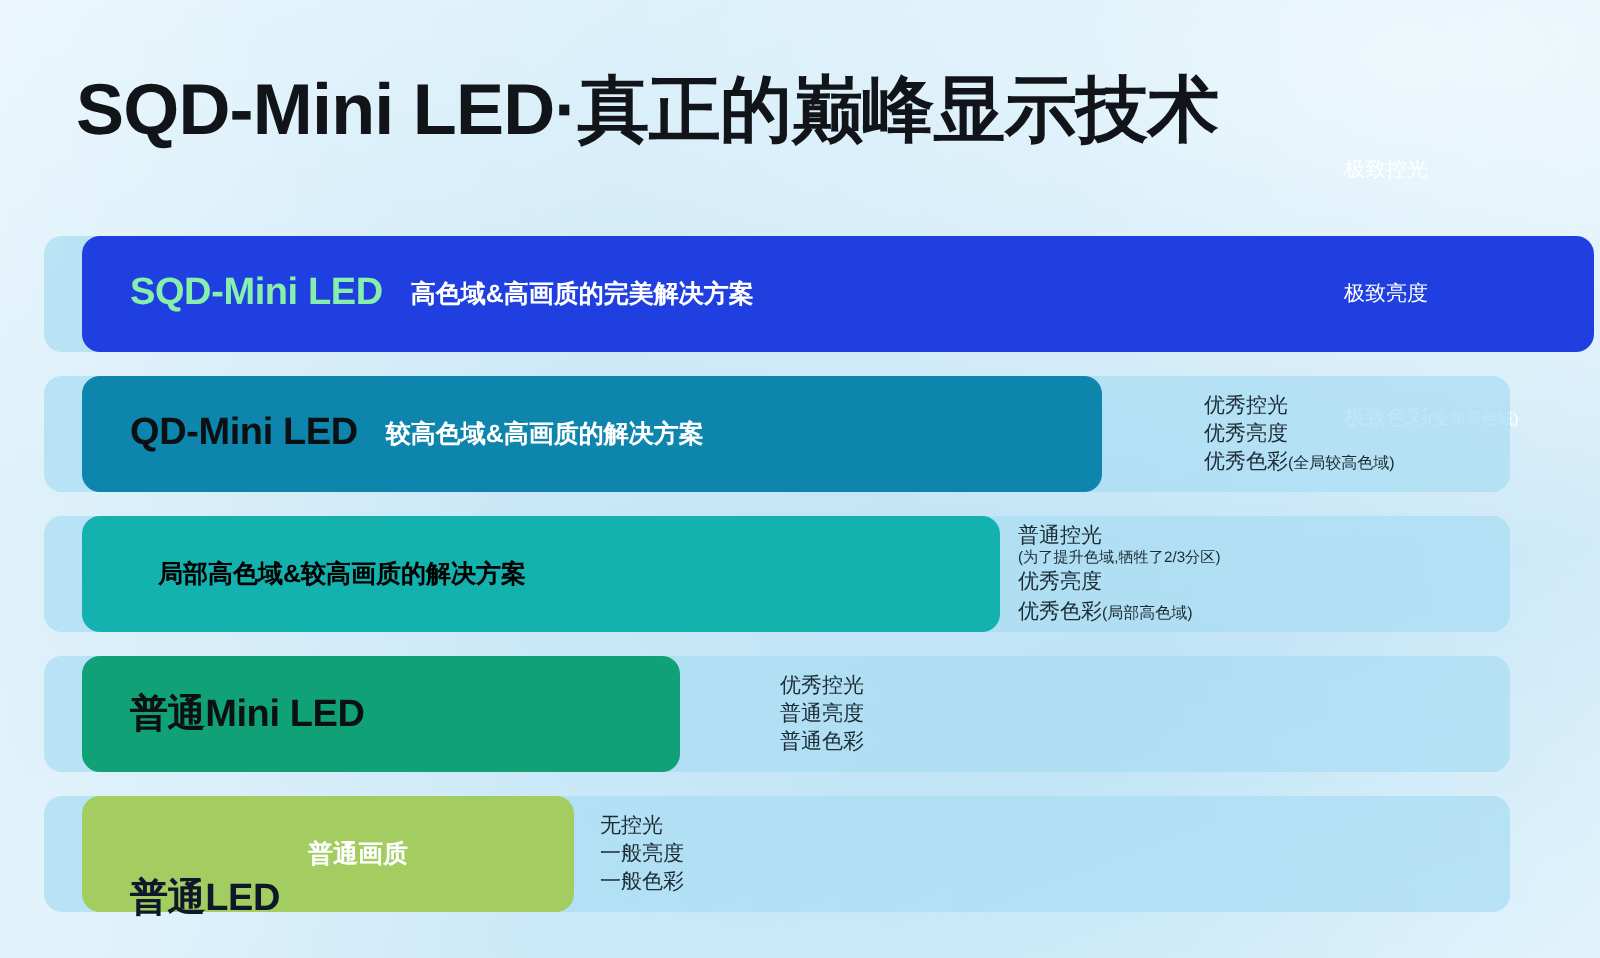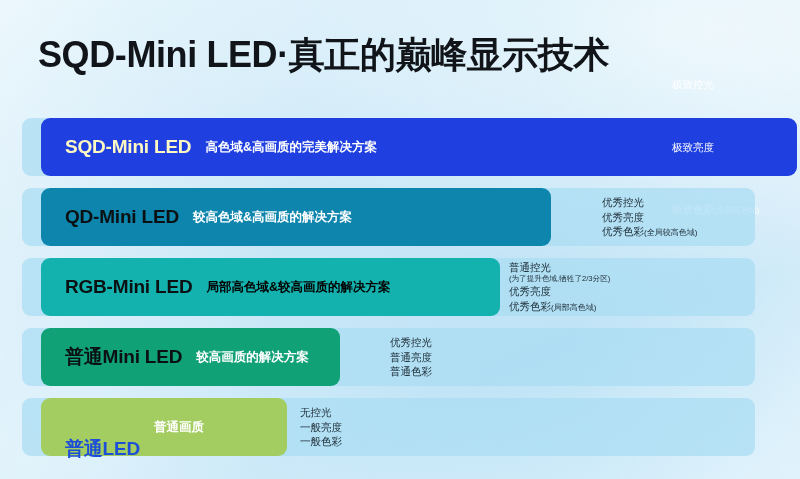--- a/index.html
+++ b/index.html
@@ -77,21 +77,21 @@
 
 <div id="stage">
 
   <div class="title">SQD-Mini LED·真正的巅峰显示技术</div>
 
   <div class="chart">
 
     <div class="row" id="row0">
       <div class="track" style="width: 753px;"></div>
       <div class="bar" style="width: 756px; background: rgb(31, 63, 224);">
-        <span class="name" style="color: #fef9c3;">SQD-Mini LED</span>
+        <span class="name" style="color: #86efac;">SQD-Mini LED</span>
         <span class="desc" style="color: rgb(255, 255, 255);">高色域&amp;高画质的完美解决方案</span>
       </div>
       <div class="features" style="left: 650px; color: rgb(255, 255, 255); gap: 48px;">
         <div class="f"><span>极致控光</span><span class="sub"></span></div>
         <div class="f"><span>极致亮度</span><span class="sub"></span></div>
         <div class="f"><span>极致色彩</span><span class="sub">(全局高色域)</span></div>
       </div>
     </div>
 
     <div class="row" id="row1">
@@ -103,48 +103,46 @@
       <div class="features" style="left: 580px; color: rgb(27, 42, 51);">
         <div class="f"><span>优秀控光</span><span class="sub"></span></div>
         <div class="f"><span>优秀亮度</span><span class="sub"></span></div>
         <div class="f"><span>优秀色彩</span><span class="sub">(全局较高色域)</span></div>
       </div>
     </div>
 
     <div class="row" id="row2">
       <div class="track" style="width: 733px;"></div>
       <div class="bar" style="width: 459px; background: rgb(20, 178, 174);">
-        <span class="name" style="color: rgb(11, 17, 19);">RGB-Mini LED</span>
         <span class="desc" style="color: #000000;">局部高色域&amp;较高画质的解决方案</span>
       </div>
       <div class="features" style="left: 487px; color: rgb(27, 42, 51);">
         <div class="f"><span>普通控光</span><span class="sub"></span></div>
         <div class="note">(为了提升色域,牺牲了2/3分区)</div>
         <div class="f"><span>优秀亮度</span><span class="sub"></span></div>
         <div class="f"><span>优秀色彩</span><span class="sub">(局部高色域)</span></div>
       </div>
     </div>
 
     <div class="row" id="row3">
       <div class="track" style="width: 733px;"></div>
       <div class="bar" style="width: 299px; background: rgb(17, 161, 119);">
         <span class="name" style="color: rgb(11, 17, 19);">普通Mini LED</span>
-        <span class="desc" style="color: rgb(255, 255, 255);">较高画质的解决方案</span>
       </div>
       <div class="features" style="left: 368px; color: rgb(27, 42, 51);">
         <div class="f"><span>优秀控光</span><span class="sub"></span></div>
         <div class="f"><span>普通亮度</span><span class="sub"></span></div>
         <div class="f"><span>普通色彩</span><span class="sub"></span></div>
       </div>
     </div>
 
     <div class="row" id="row4">
       <div class="track" style="width: 733px;"></div>
       <div class="bar" style="width: 246px; background: rgb(163, 205, 96);">
-        <span class="name" style="color: #1d4ed8; margin-top: 44px;">普通LED</span>
+        <span class="name" style="color: #0f172a; margin-top: 44px;">普通LED</span>
         <span class="desc" style="color: rgb(255, 255, 255);">普通画质</span>
       </div>
       <div class="features" style="left: 278px; color: rgb(27, 42, 51);">
         <div class="f"><span>无控光</span><span class="sub"></span></div>
         <div class="f"><span>一般亮度</span><span class="sub"></span></div>
         <div class="f"><span>一般色彩</span><span class="sub"></span></div>
       </div>
     </div>
 
   </div>

